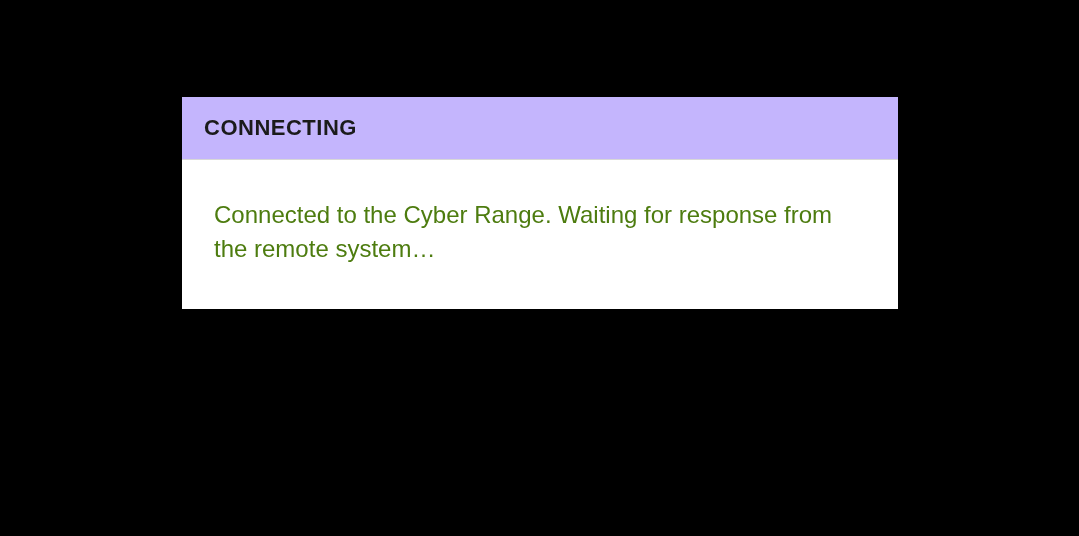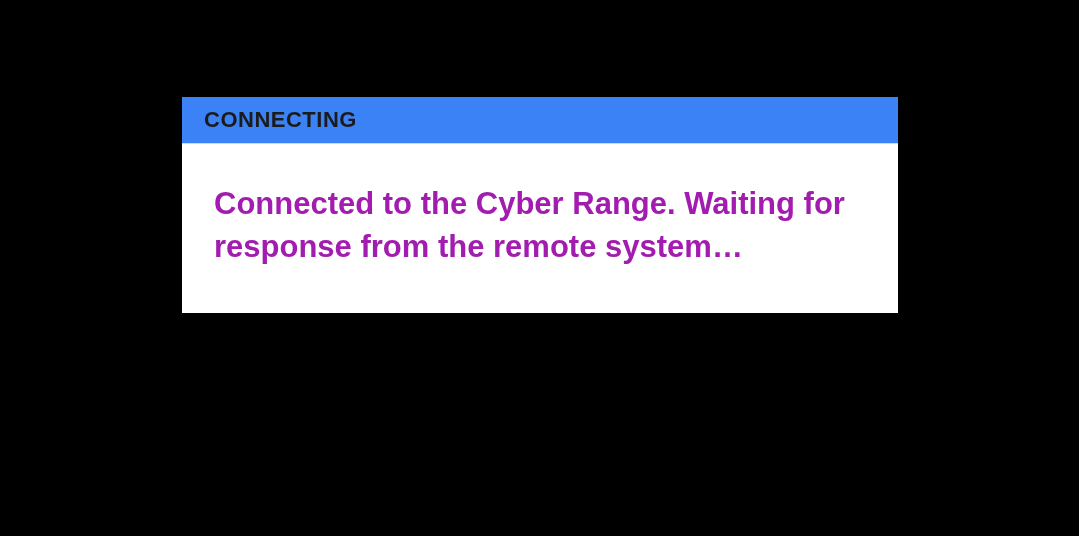--- a/index.html
+++ b/index.html
@@ -17,39 +17,39 @@
     }
     .dialog {
       position: absolute;
       left: 182px;
       top: 97px;
       width: 716px;
       background: #ffffff;
       box-shadow: 0 2px 6px rgba(0,0,0,0.3);
     }
     .dialog-header {
-      background: #3b82f6;
+      background: #c4b5fd;
       border-bottom: 1px solid #d8d8d8;
-      padding: 10px 22px;
+      padding: 18px 22px;
     }
     .dialog-title {
       font-size: 22px;
       font-weight: 700;
       letter-spacing: 0.5px;
       color: #1b1b1b;
     }
     .dialog-body {
       padding: 38px 32px 44px 32px;
       background: #ffffff;
     }
     .dialog-message {
-      font-size: 31px;
+      font-size: 24px;
       line-height: 1.4;
-      color: #a21caf;
-      font-weight: 700;
+      color: #4d7c0f;
+      font-weight: 400;
     }
   </style>
 </head>
 <body>
 
 <div class="dialog">
   <div class="dialog-header">
     <div class="dialog-title">CONNECTING</div>
   </div>
   <div class="dialog-body">

